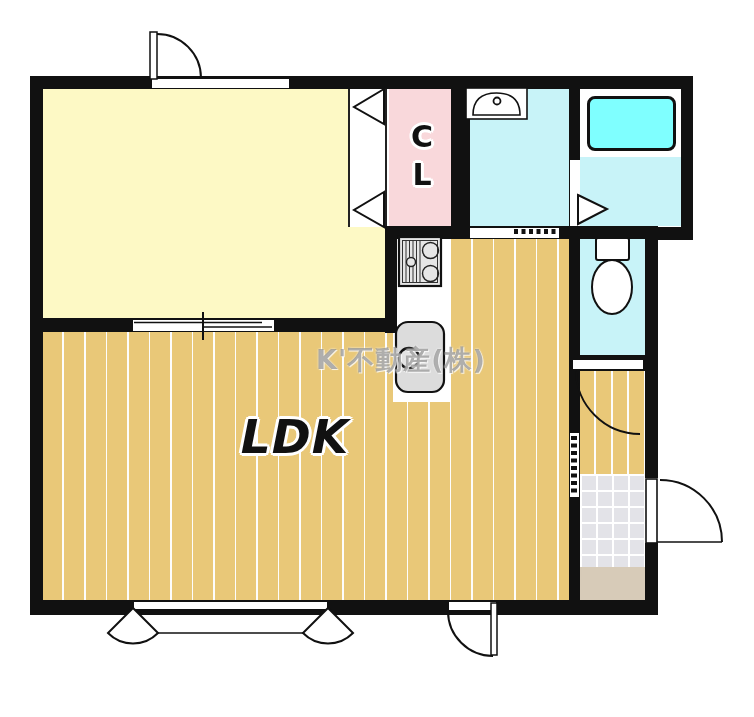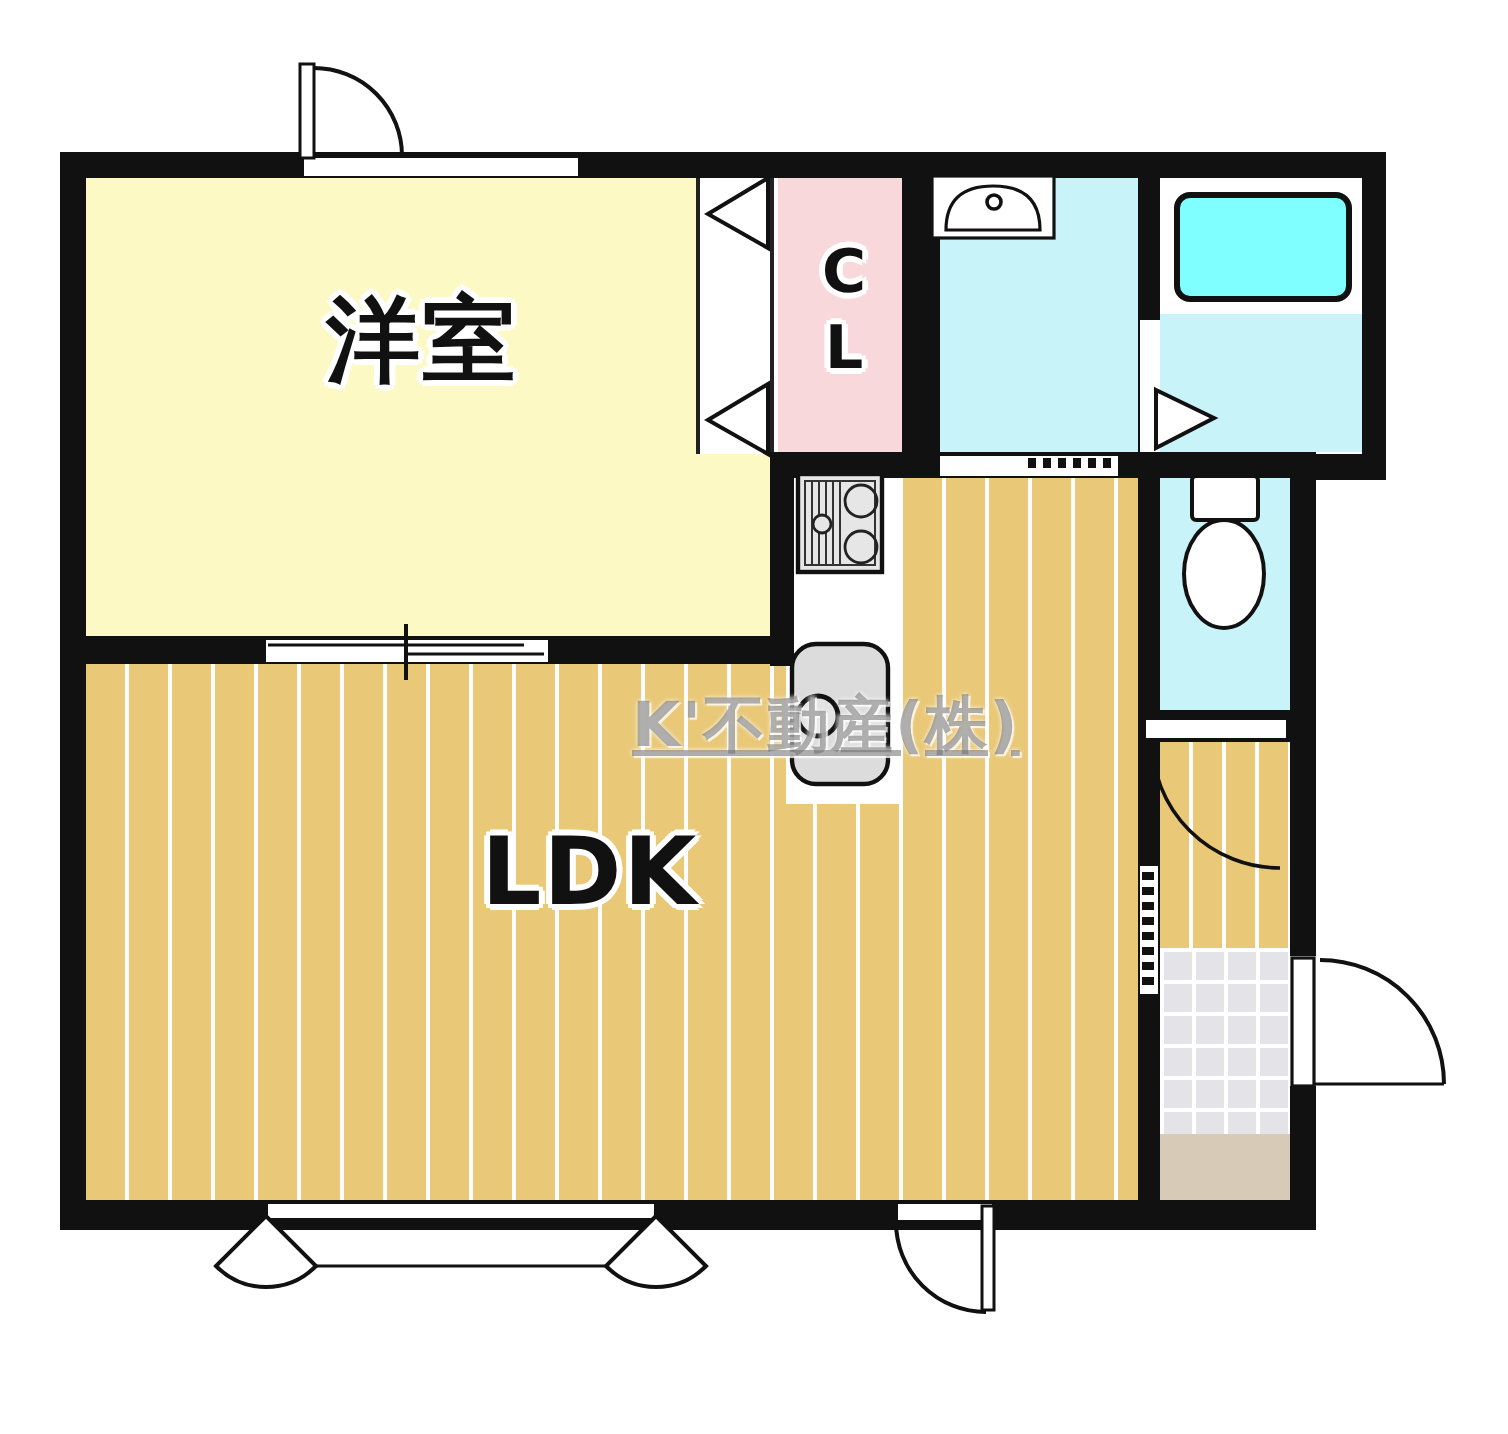--- a/index.html
+++ b/index.html
@@ -20,23 +20,23 @@
   .step{background:#d7cbb8;}
   .wall{background:#111111;}
   .opening{background:#ffffff;border:1px solid #111;}
   .white-strip{background:#ffffff;}
   
   .room-label{position:absolute;text-align:center;color:#111;font-weight:bold;
       text-shadow:-2px -2px 0 #fff,2px -2px 0 #fff,-2px 2px 0 #fff,2px 2px 0 #fff,0 -3px 0 #fff,0 3px 0 #fff,-3px 0 0 #fff,3px 0 0 #fff;}
   .room-label span{display:block;}
   .big{font-size:47px;line-height:57px;letter-spacing:1px;}
   .cl-label{font-size:30px;line-height:38px;}
-  .watermark{position:absolute;left:316px;top:342px;font-size:31px;font-weight:bold;
+  .watermark{position:absolute;left:316px;top:342px;font-size:27px;font-weight:bold;
       color:rgba(110,110,110,0.55);letter-spacing:1px;white-space:nowrap;
-      text-shadow:0 0 2px rgba(255,255,255,.9),1px 1px 0 rgba(255,255,255,.7);text-decoration:underline;}
+      text-shadow:0 0 2px rgba(255,255,255,.9),1px 1px 0 rgba(255,255,255,.7);}
   svg{position:absolute;left:0;top:0;}
 </style>
 </head>
 <body>
 
 <div class="canvas">
 
   <div class="abs wood" style="left:43px;top:237px;width:526px;height:364px;"></div>
   <div class="abs wood-narrow" style="left:580px;top:371px;width:65px;height:103px;"></div>
   <div class="abs tiles" style="left:580px;top:474px;width:65px;height:93px;"></div>
@@ -146,23 +146,22 @@
       <circle cx="411" cy="262" r="4.5" fill="#e6e6e6" stroke="#222" stroke-width="1.4"></circle>
     </g>
 
     <g stroke="#111">
       <rect x="396" y="322" width="48" height="70" rx="12" fill="#dcdcdc" stroke-width="2.2"></rect>
       <circle cx="409" cy="358" r="10" fill="#e3e3e3" stroke-width="2.4"></circle>
     </g>
   </svg>
 
   <div class="room-label big" style="left:86px;top:142px;width:250px;">
-    <span>洋室</span>
   </div>
-  <div class="room-label big" style="left:180px;top:408px;width:230px;">
+  <div class="room-label big" style="left:180px;top:408px;width:230px;font-style:italic;">
     <span>LDK</span>
   </div>
   <div class="room-label cl-label" style="left:404px;top:118px;width:36px;">
     <span>C</span>
     <span>L</span>
   </div>
 
   <div class="watermark">K'不動産(株)</div>
 
 </div>

